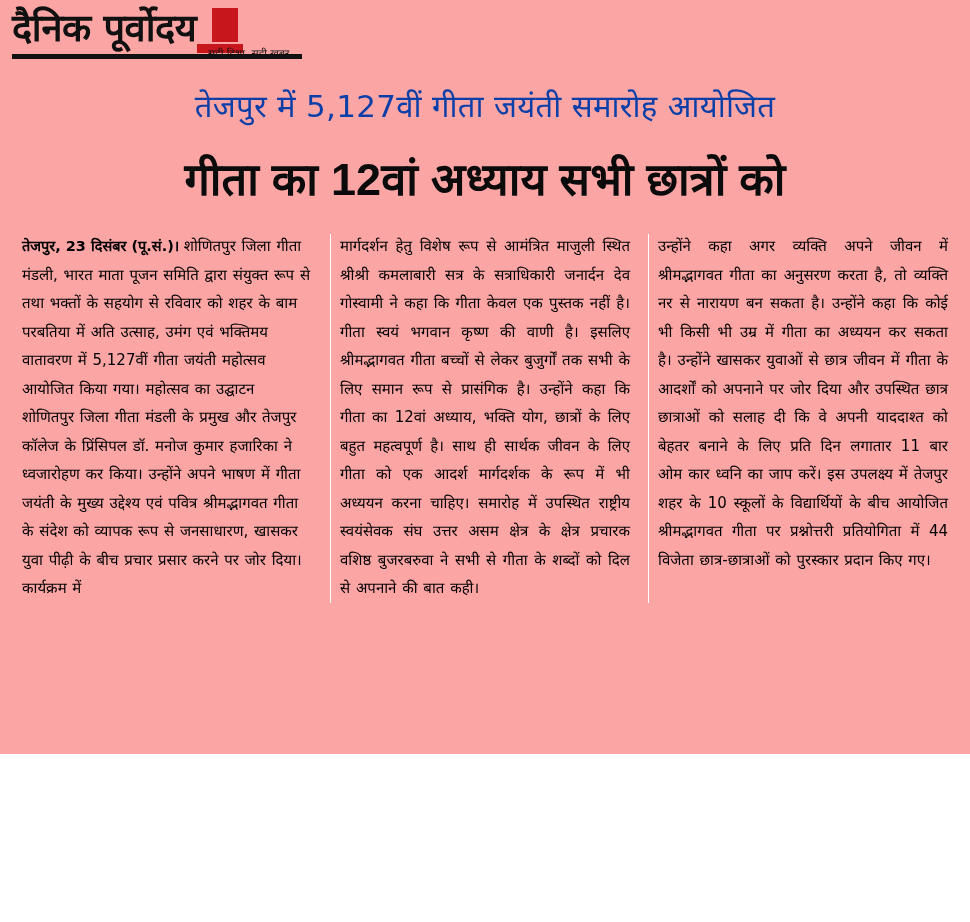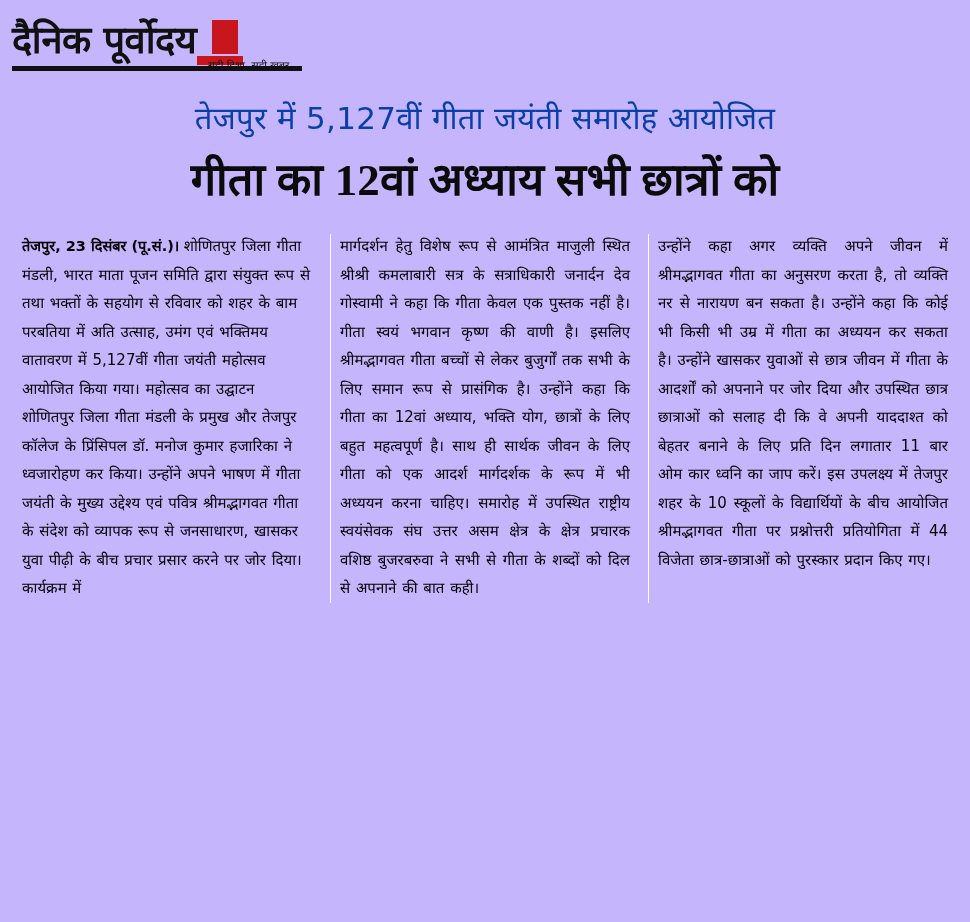--- a/index.html
+++ b/index.html
@@ -10,24 +10,24 @@
   body {
     width: 970px;
     height: 922px;
     font-family: "Liberation Sans", sans-serif;
     color: #000000;
     overflow: hidden;
   }
   .page {
     position: relative;
     width: 970px;
-    height: 922px;
-    background: #c4b5fd;
+    height: 754px;
+    background: #fca5a5;
     box-sizing: border-box;
-    padding: 12px 12px;
+    padding: 0 12px;
   }
 
   
   .masthead {
     position: relative;
     height: 72px;
     padding-top: 6px;
     box-sizing: border-box;
   }
   .masthead-inner {
@@ -81,26 +81,26 @@
     font-family: "DejaVu Sans", sans-serif;
     font-weight: normal;
     font-size: 31px;
     line-height: 40px;
     color: #0a3fa8;
     margin-top: 14px;
     letter-spacing: 0.3px;
   }
   .headline {
     text-align: center;
-    font-family: Liberation Serif, serif;
+    font-family: Liberation Sans, sans-serif;
     font-weight: bold;
     font-size: 45px;
     line-height: 60px;
     color: #0b0b0b;
-    margin-top: 12px;
+    margin-top: 24px;
     letter-spacing: 0.2px;
   }
   .headline .line2 {
     display: block;
   }
 
   
   .columns {
     display: flex;
     margin-top: 22px;

